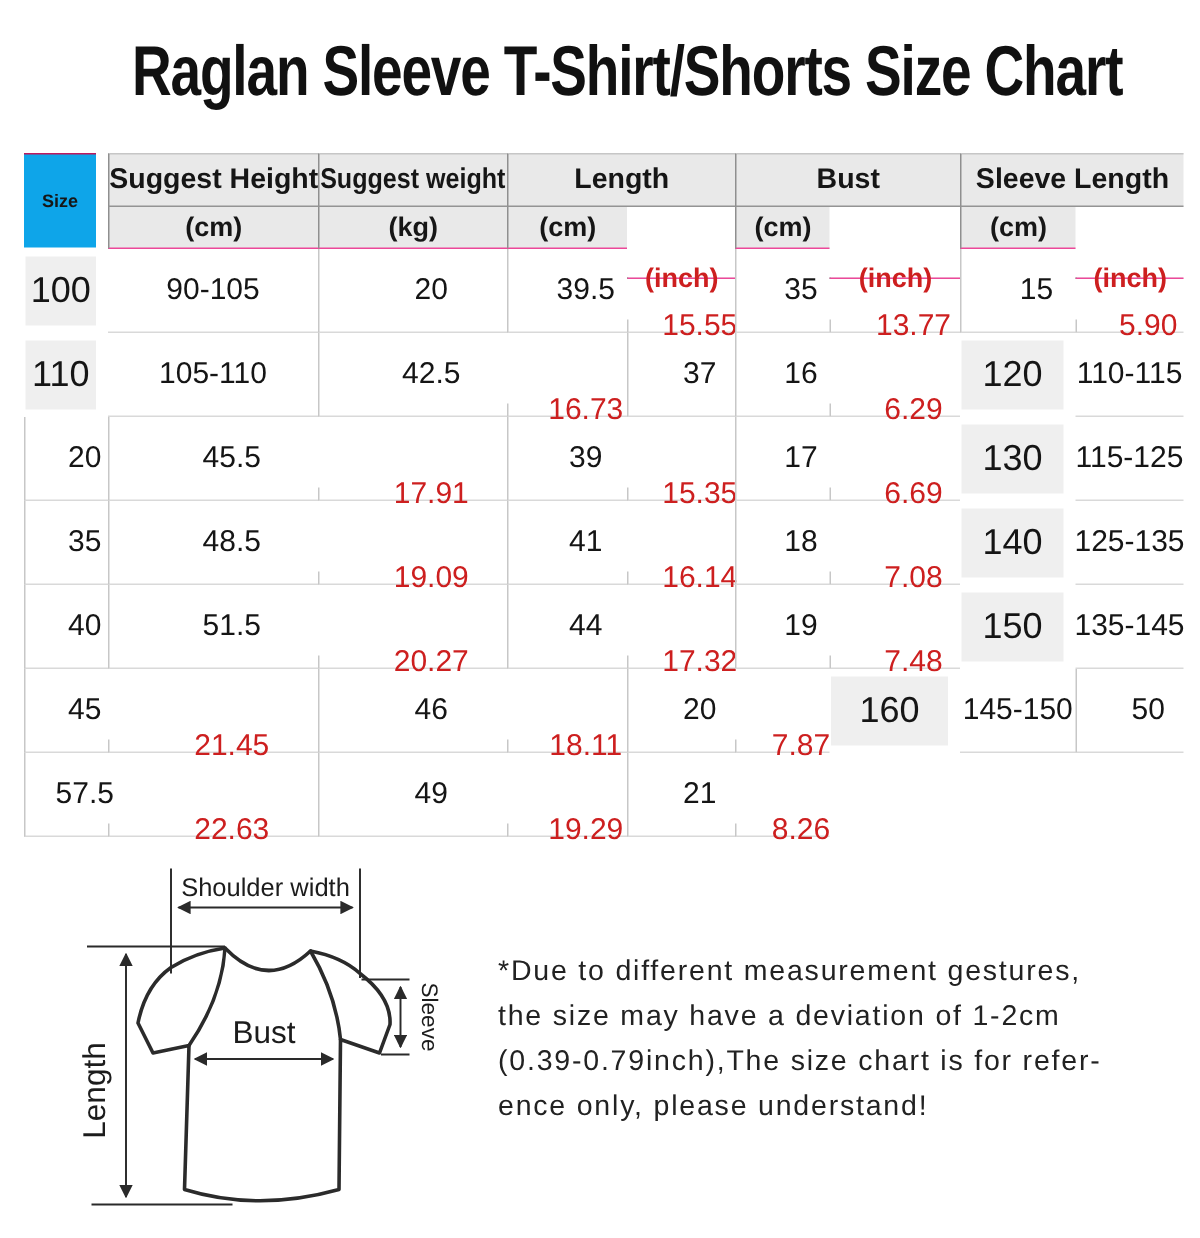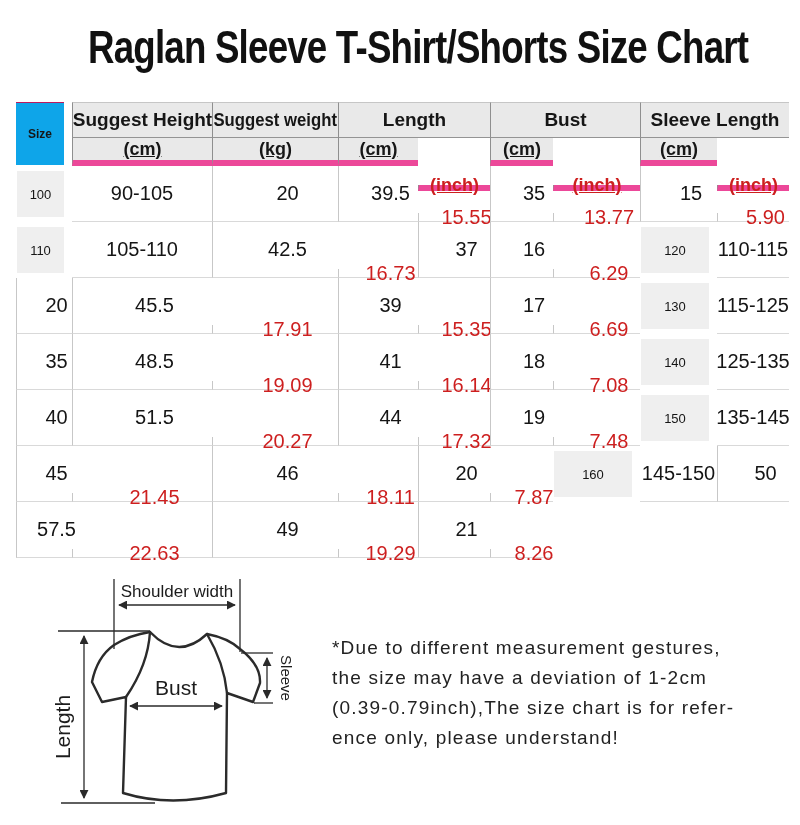--- a/index.html
+++ b/index.html
@@ -24,33 +24,33 @@
     font-weight:700;font-size:19px;color:#161616;white-space:nowrap;
   }
   .sub{font-size:18px;}
   .hsize{
     background:#0ea5e9;margin:0 8px 1px 0;grid-area:1/1/3/2;
     display:flex;align-items:center;justify-content:center;
     font-weight:700;font-size:12px;color:#161616;border-top:1px solid #be185d;
   }
   .bt{border-top:1px solid #c6c6c6;}
   .bbm{border-bottom:1px solid #949494;}
-  .bbd{border-bottom:6px solid #ec4899;text-decoration:underline;}
+  .bbd{border-bottom:1px solid #ec4899;}
   .bld{border-left:1px solid #8f8f8f;}
   .cond{transform:scaleX(0.88);transform-origin:50% 50%;}
   .d{
     display:flex;align-items:center;justify-content:center;
     font-size:20px;color:#151515;border-bottom:1px solid #d9d9d9;white-space:nowrap;
   }
   .bl{border-left:1px solid #c7c7c7;padding-left:24px;}
   .red{color:#cd1f1f;margin-top:47px;}
   .dsize{
     background:#efefef;margin:5px 8px 5px 1px;
     display:flex;align-items:center;justify-content:center;
-    font-size:13px;color:#151515;
+    font-size:24px;color:#151515;
   }
   
   .diagram{position:absolute;left:40px;top:575px;}
   .note{
     position:absolute;left:332px;top:633px;width:462px;
     font-size:19px;line-height:30px;letter-spacing:1.2px;color:#222;
   }
 </style>
 </head>
 <body>

